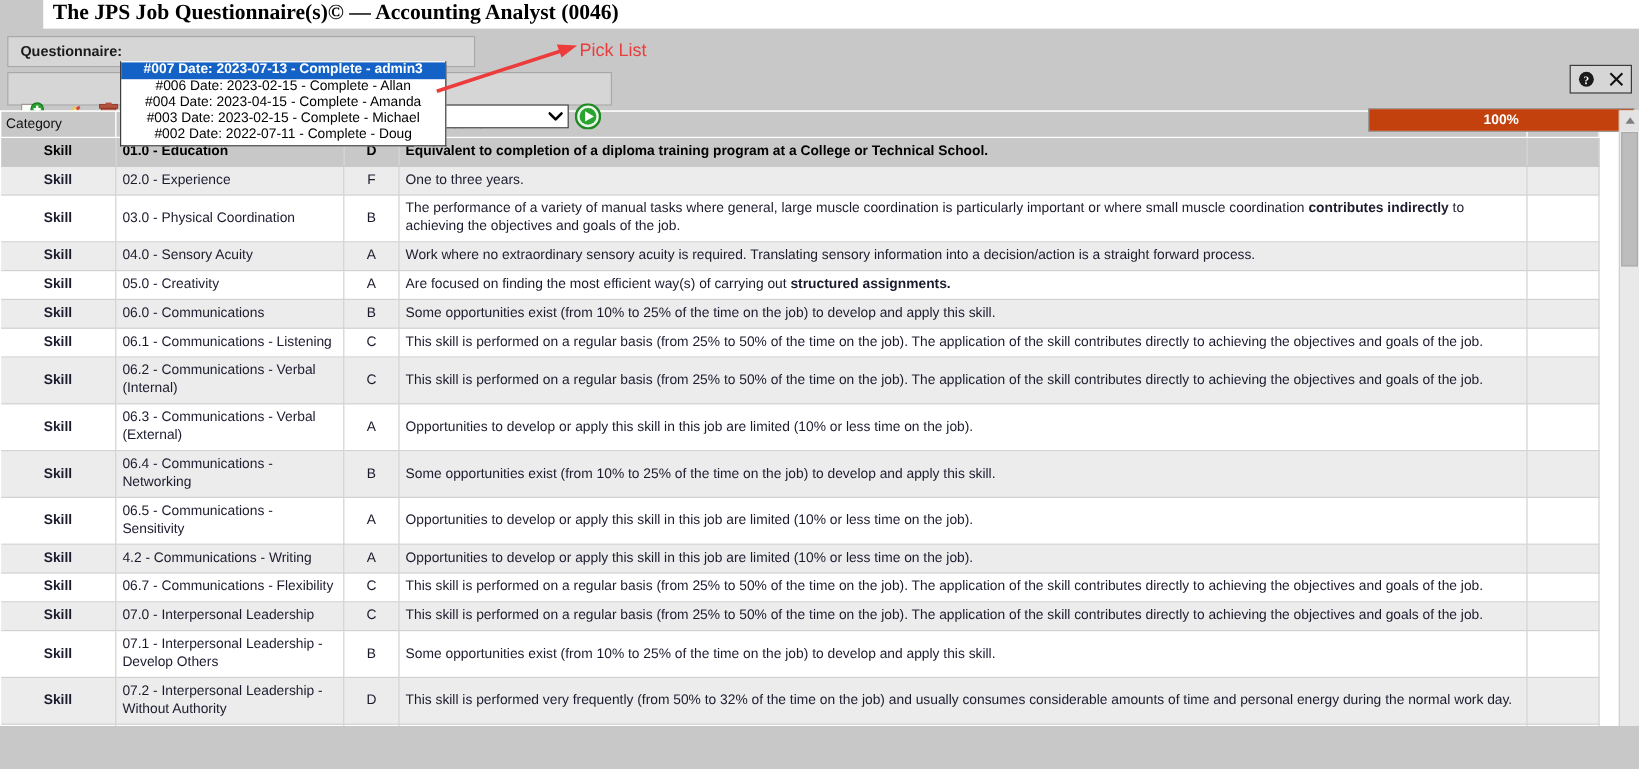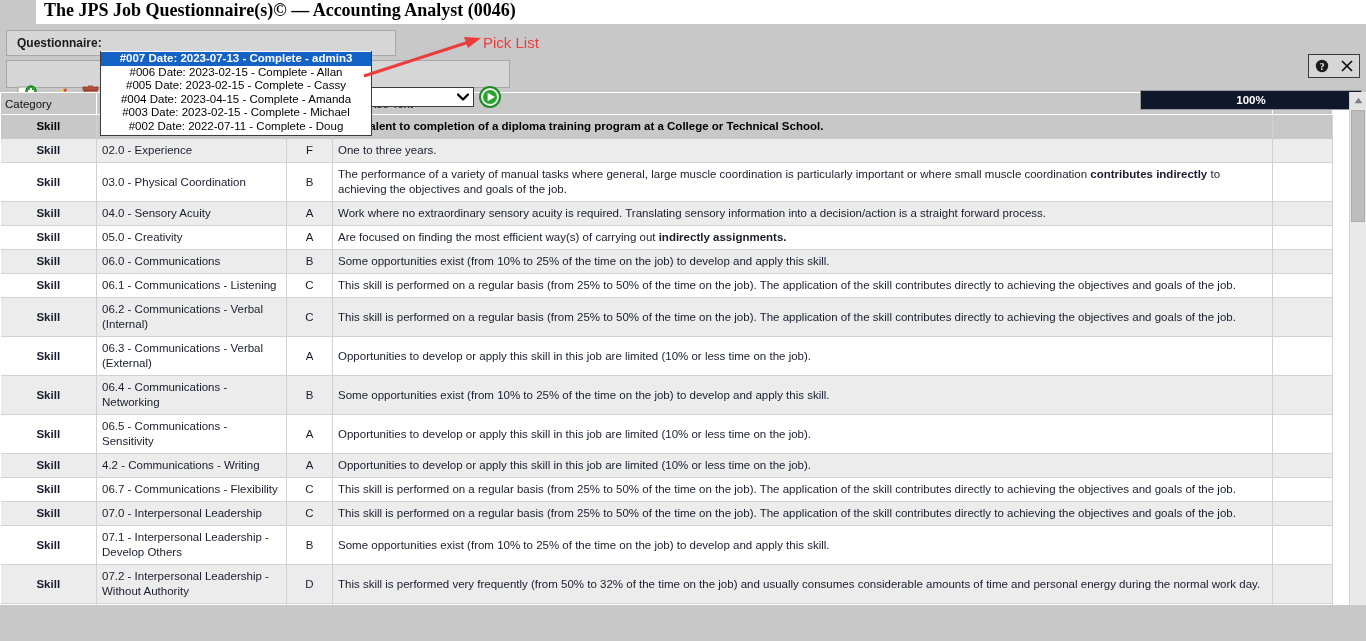--- a/index.html
+++ b/index.html
@@ -104,21 +104,21 @@
     display: flex; align-items: center; justify-content: space-around; z-index: 30;
   }
   .winbtn { cursor: pointer; display: flex; align-items: center; justify-content: center; width: 20px; height: 20px; }
 
   
   .progress-outer {
     position: absolute; left: 1140px; top: 66px; width: 222px; height: 20px;
     background: #d6d6d6; border: 1px solid #9a9a9a; z-index: 10;
   }
   .progress-fill {
-    height: 100%; background: #0f172a; display: flex; align-items: center; justify-content: center;
+    height: 100%; background: #c2410c; display: flex; align-items: center; justify-content: center;
   }
   .progress-text { font-size: 11.5px; font-weight: bold; color: #ffffff; }
 
   
   .grid-wrap {
     position: absolute; left: 0px; top: 92px; width: 1366px; height: 513px;
     background: #ffffff; overflow: hidden;
   }
   table.grid { border-collapse: collapse; table-layout: fixed; width: 1332px; }
   table.grid th {
@@ -298,21 +298,21 @@
             <td class="c-cat">Skill</td>
             <td class="c-item">04.0 - Sensory Acuity</td>
             <td class="c-resp">A</td>
             <td class="c-text">Work where no extraordinary sensory acuity is required. Translating sensory information into a decision/action is a straight forward process.</td>
             <td class="c-just"></td>
           </tr>
           <tr class="norm">
             <td class="c-cat">Skill</td>
             <td class="c-item">05.0 - Creativity</td>
             <td class="c-resp">A</td>
-            <td class="c-text">Are focused on finding the most efficient way(s) of carrying out <b>indirectly assignments.</b></td>
+            <td class="c-text">Are focused on finding the most efficient way(s) of carrying out <b>structured assignments.</b></td>
             <td class="c-just"></td>
           </tr>
           <tr class="alt">
             <td class="c-cat">Skill</td>
             <td class="c-item">06.0 - Communications</td>
             <td class="c-resp">B</td>
             <td class="c-text">Some opportunities exist (from 10% to 25% of the time on the job) to develop and apply this skill.</td>
             <td class="c-just"></td>
           </tr>
           <tr class="norm">
@@ -403,21 +403,20 @@
         </svg>
     </div>
     <div class="vs-thumb"></div>
   </div>
 
   <div class="bottom-fill"></div>
 
   <div class="dropdown" id="dropdown-list">
       <div class="dd-item sel">#007 Date: 2023-07-13 - Complete - admin3</div>
       <div class="dd-item">#006 Date: 2023-02-15 - Complete - Allan</div>
-      <div class="dd-item">#005 Date: 2023-02-15 - Complete - Cassy</div>
       <div class="dd-item">#004 Date: 2023-04-15 - Complete - Amanda</div>
       <div class="dd-item">#003 Date: 2023-02-15 - Complete - Michael</div>
       <div class="dd-item">#002 Date: 2022-07-11 - Complete - Doug</div>
     </div>
 
   <svg class="annot-arrow" width="130" height="50" viewBox="0 0 130 50">
     <line x1="4" y1="46" x2="112" y2="11" stroke="#ec3c3c" stroke-width="3"></line>
     <polygon points="121,8 104,7 108,18" fill="#ec3c3c"></polygon>
   </svg>
   <div class="annot-label">Pick List</div>

